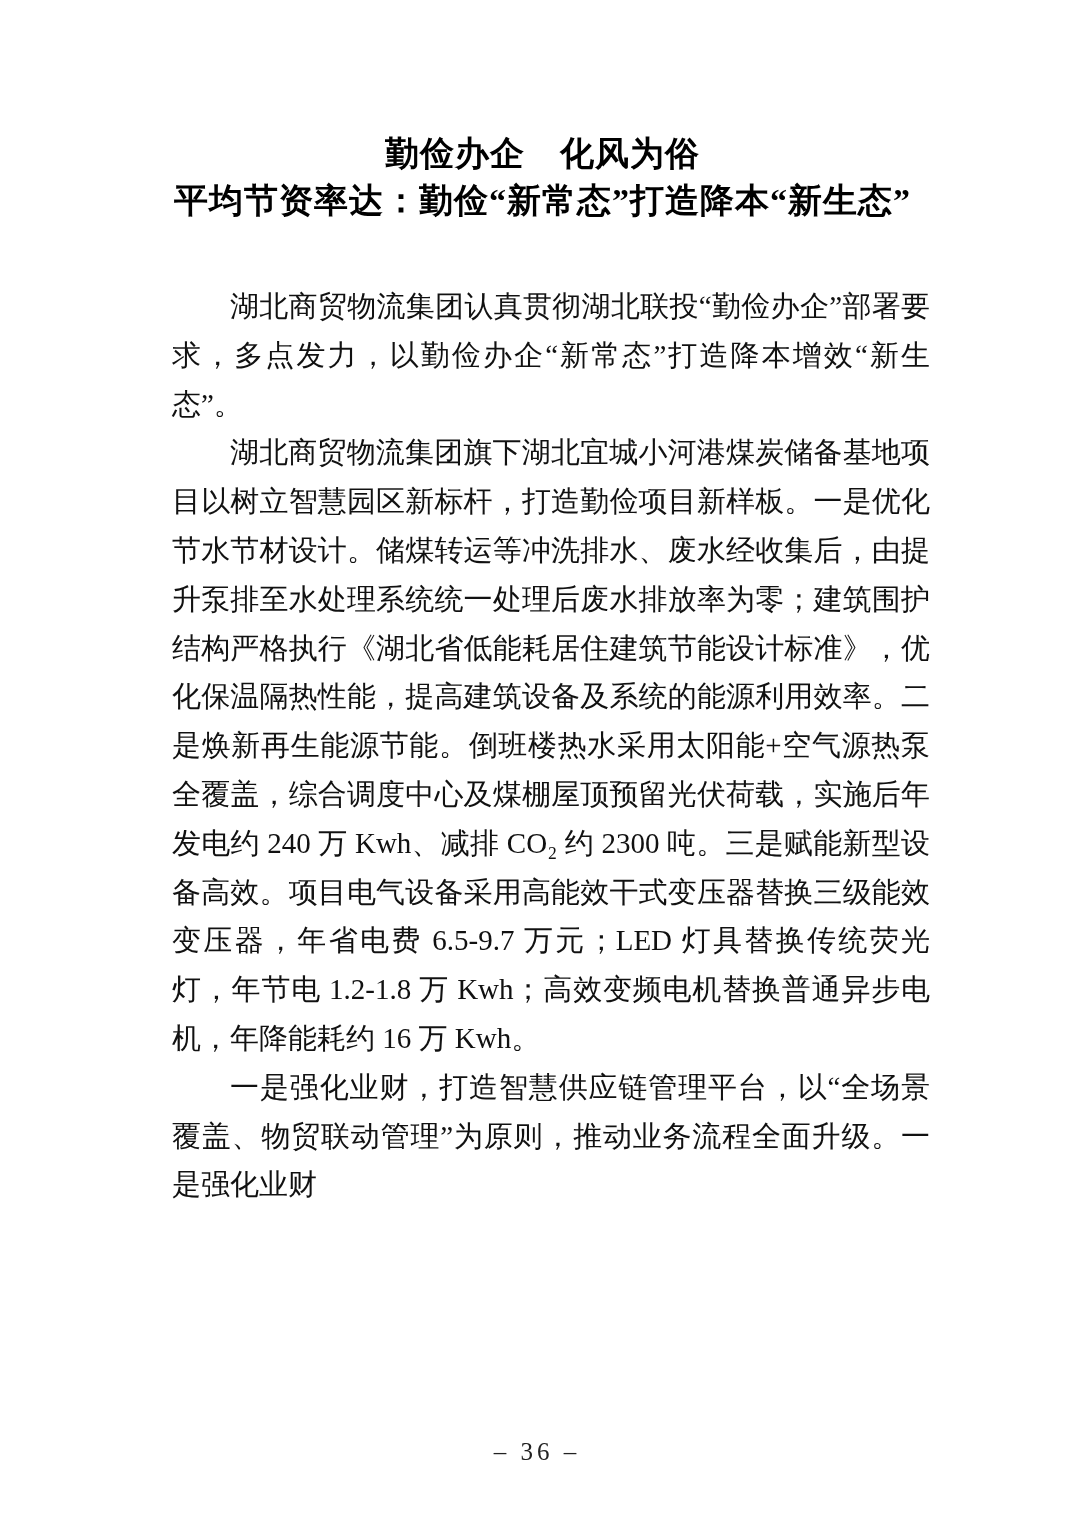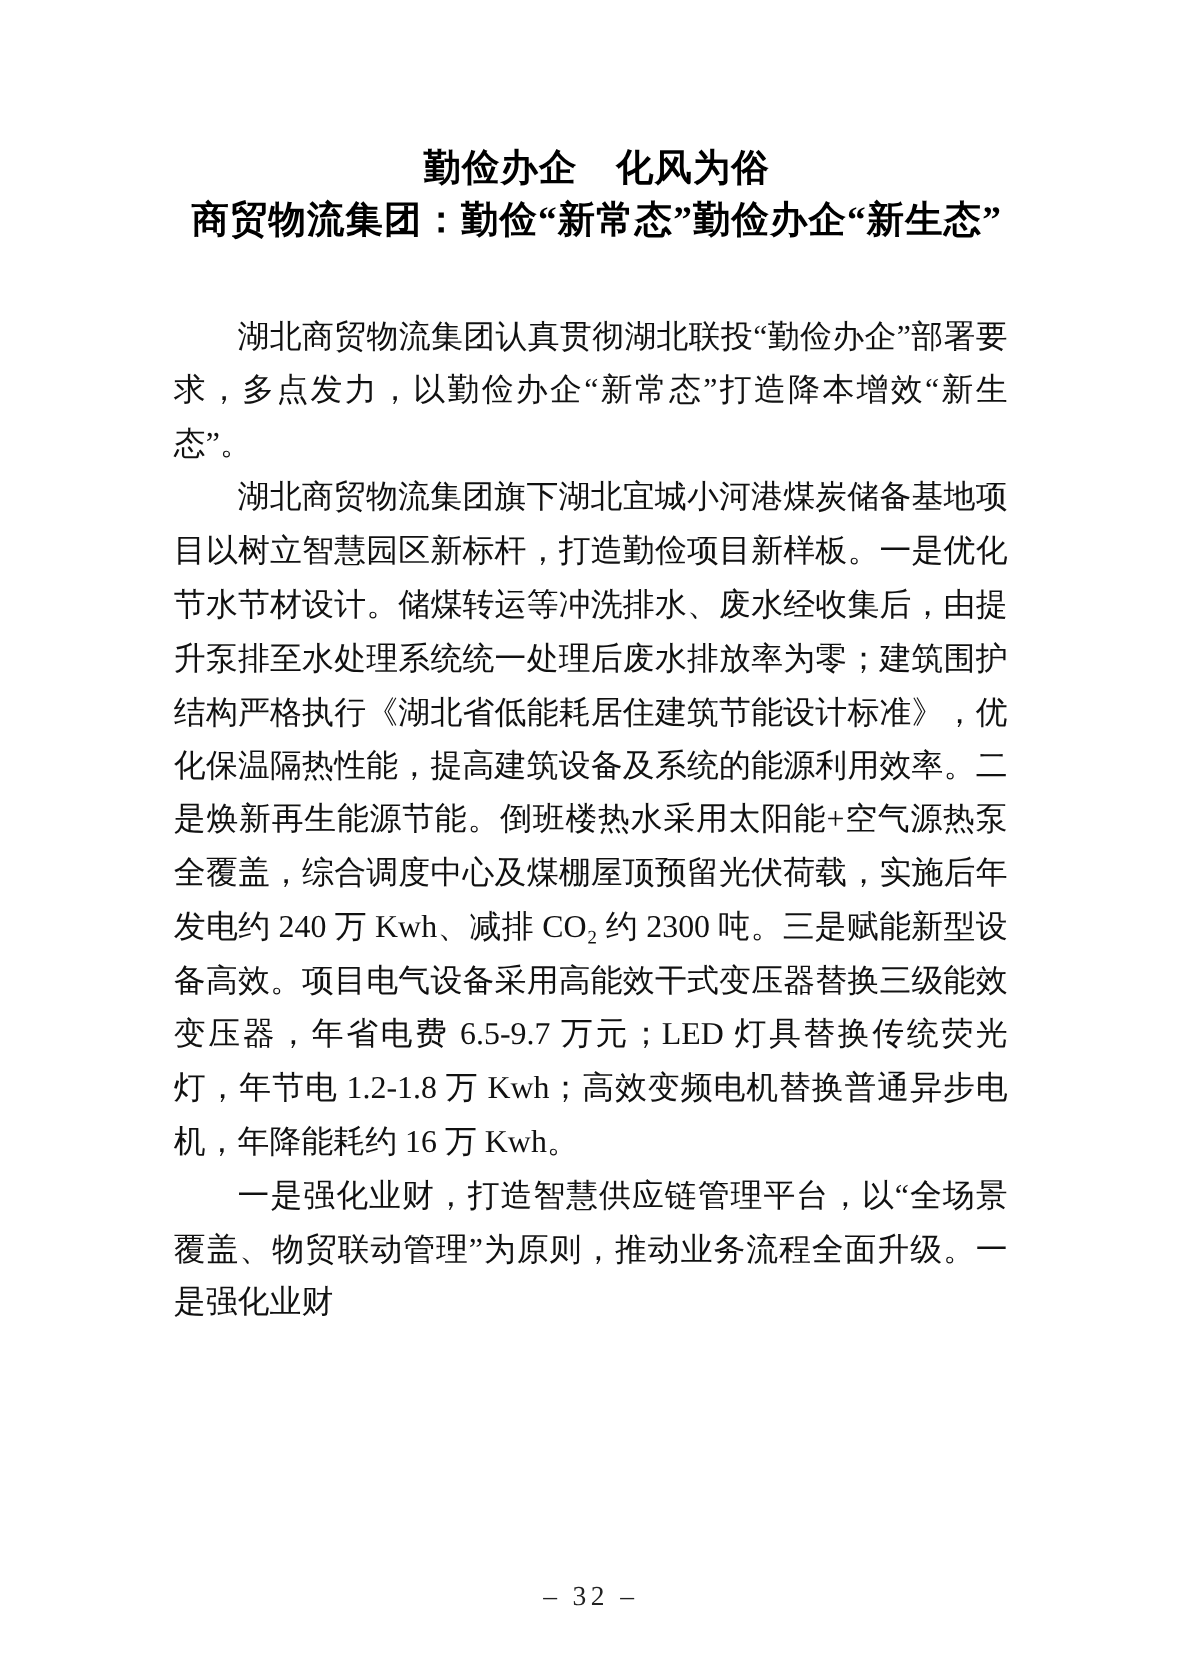--- a/index.html
+++ b/index.html
@@ -28,21 +28,21 @@
     font-size: 34px;
     font-weight: 700;
     line-height: 47px;
     letter-spacing: 1px;
     color: #000000;
     padding-left: 11px;
   }
   .body-text {
     position: absolute;
     top: 282px;
-    left: 158px;
+    left: 172px;
     width: 758px;
   }
   .body-text p {
     margin: 0;
     font-size: 29px;
     line-height: 48.8px;
     text-align: justify;
     text-justify: inter-ideograph;
     text-indent: 2em;
     word-break: break-all;
@@ -59,24 +59,24 @@
     color: #222222;
   }
 </style>
 </head>
 <body>
 
 <div class="page">
 
   <div class="titles">
     <h1 class="title-line">勤俭办企　化风为俗</h1>
-    <h1 class="title-line">商贸物流集团：勤俭“新常态”勤俭办企“新生态”</h1>
+    <h1 class="title-line">平均节资率达：勤俭“新常态”打造降本“新生态”</h1>
   </div>
 
   <div class="body-text">
     <p>湖北商贸物流集团认真贯彻湖北联投“勤俭办企”部署要求，多点发力，以勤俭办企“新常态”打造降本增效“新生态”。</p>
     <p>湖北商贸物流集团旗下湖北宜城小河港煤炭储备基地项目以树立智慧园区新标杆，打造勤俭项目新样板。一是优化节水节材设计。储煤转运等冲洗排水、废水经收集后，由提升泵排至水处理系统统一处理后废水排放率为零；建筑围护结构严格执行《湖北省低能耗居住建筑节能设计标准》，优化保温隔热性能，提高建筑设备及系统的能源利用效率。二是焕新再生能源节能。倒班楼热水采用太阳能+空气源热泵全覆盖，综合调度中心及煤棚屋顶预留光伏荷载，实施后年发电约 240 万 Kwh、减排 CO₂ 约 2300 吨。三是赋能新型设备高效。项目电气设备采用高能效干式变压器替换三级能效变压器，年省电费 6.5-9.7 万元；LED 灯具替换传统荧光灯，年节电 1.2-1.8 万 Kwh；高效变频电机替换普通异步电机，年降能耗约 16 万 Kwh。</p>
     <p>一是强化业财，打造智慧供应链管理平台，以“全场景覆盖、物贸联动管理”为原则，推动业务流程全面升级。一是强化业财</p>
   </div>
 
-  <div class="page-number">– 32 –</div>
+  <div class="page-number">– 36 –</div>
 
 </div>
 
 </body></html>

